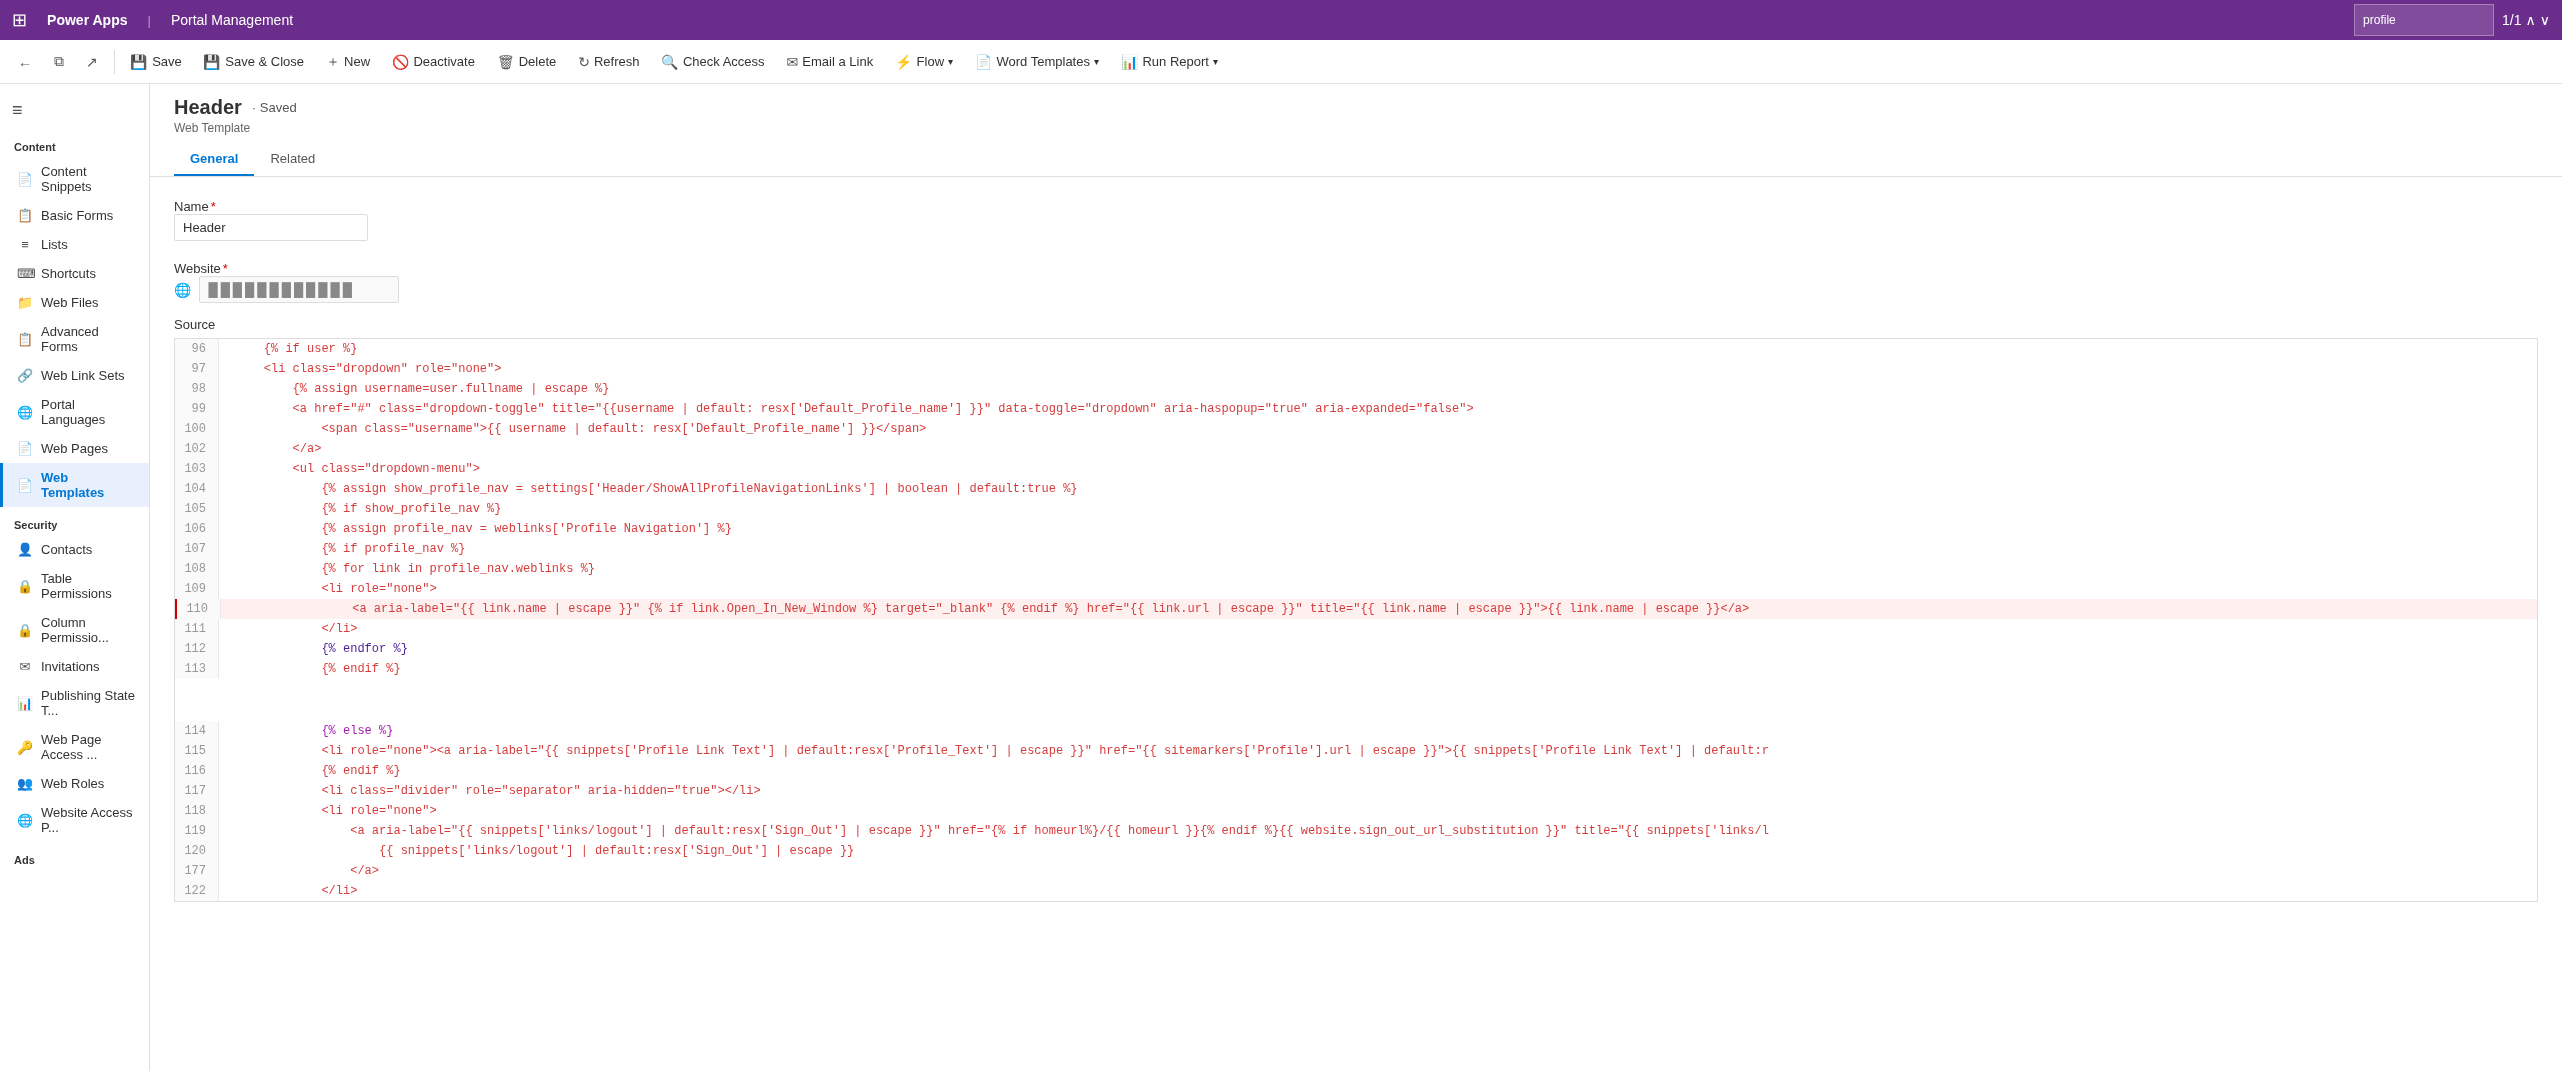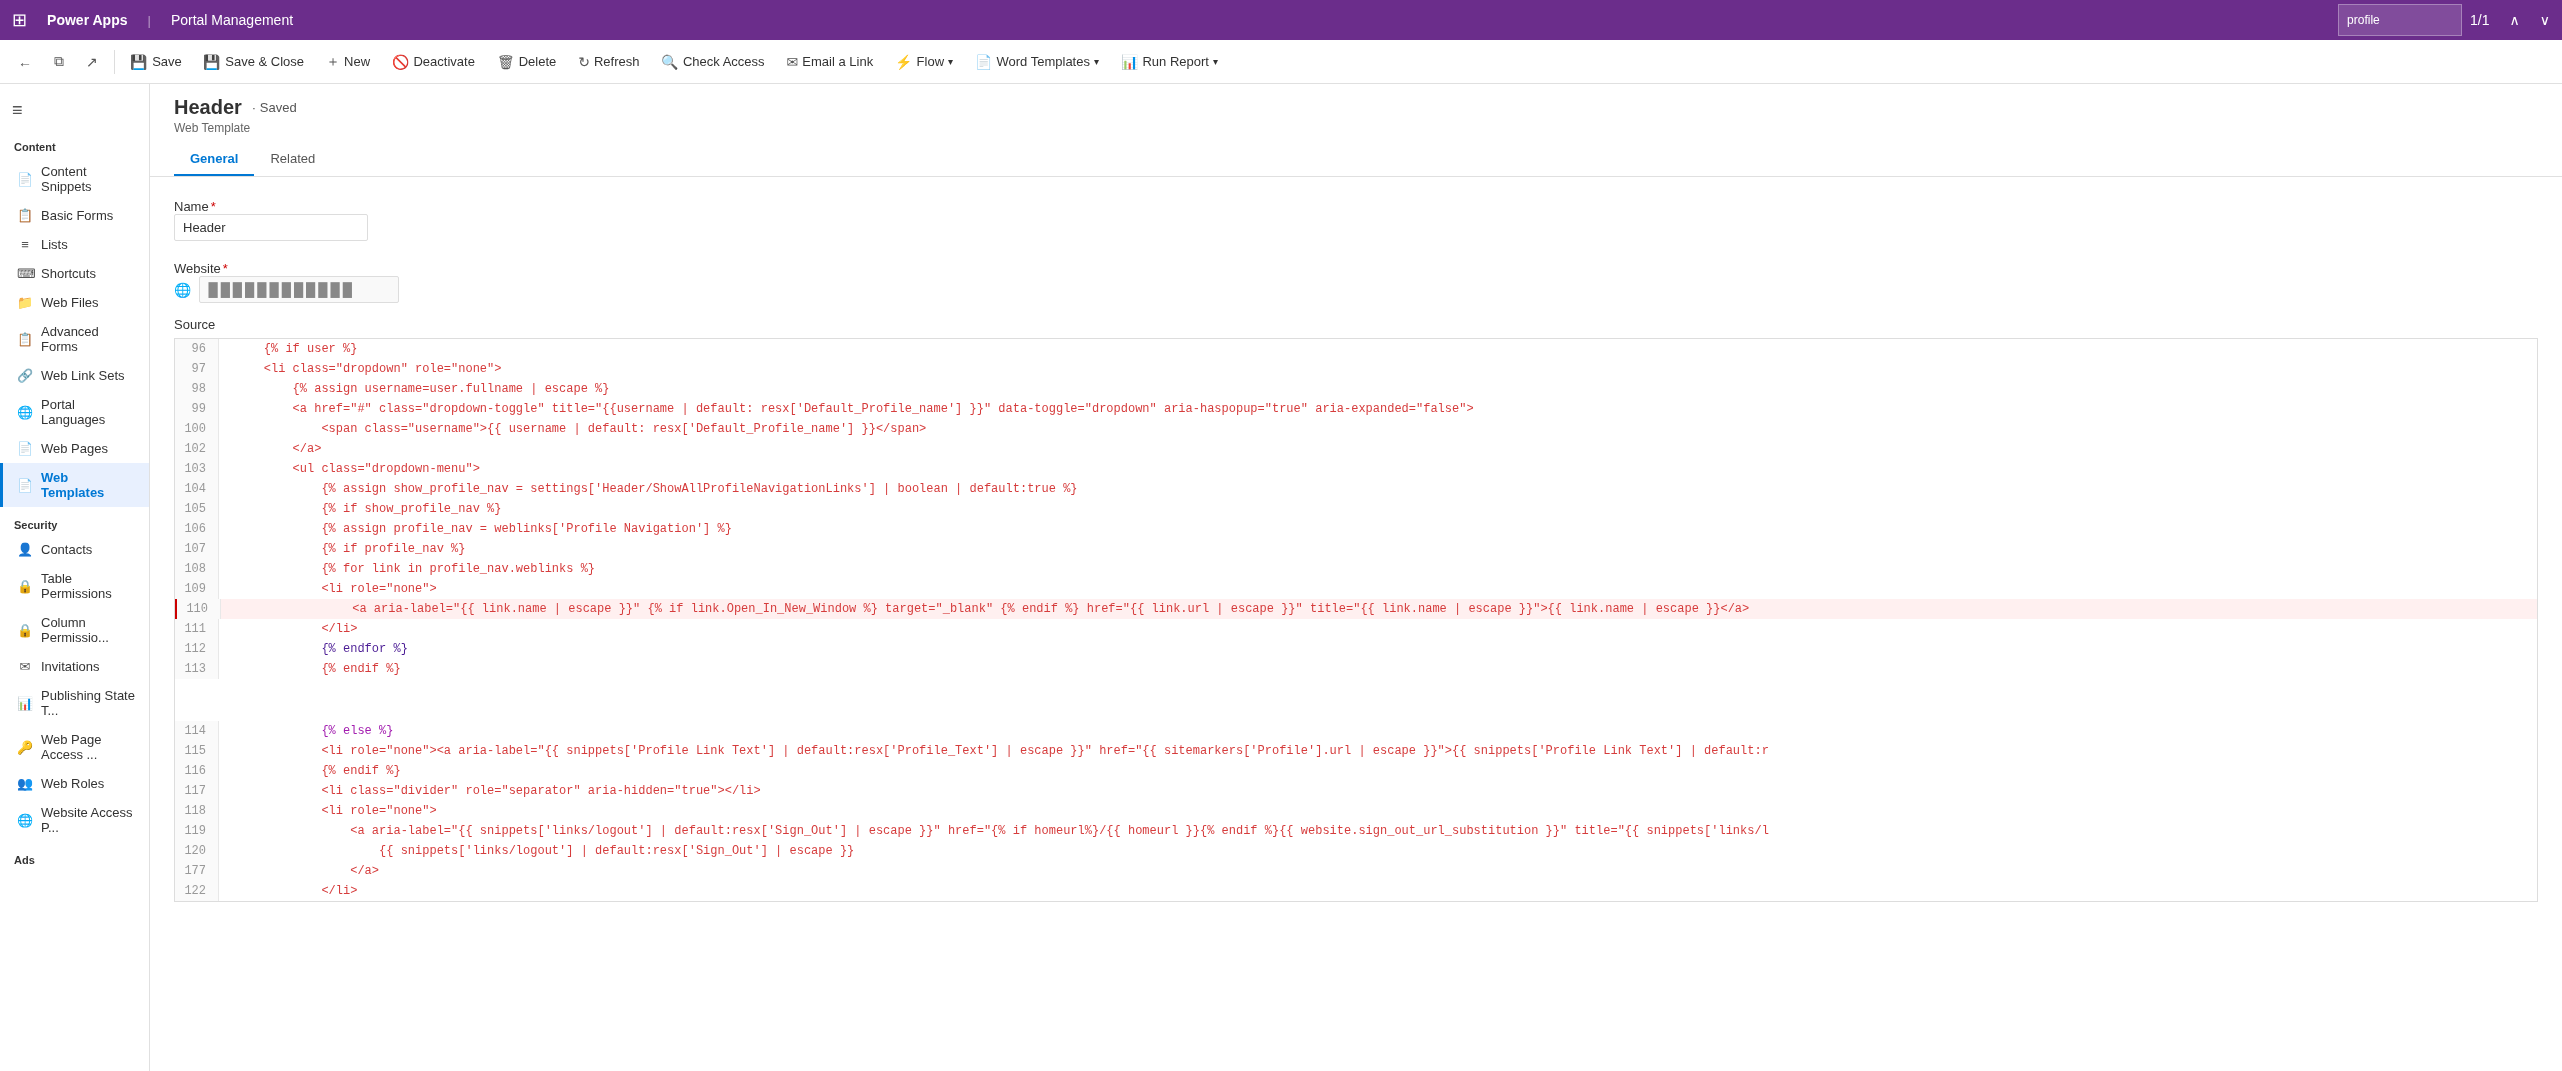--- a/index.html
+++ b/index.html
@@ -14,23 +14,23 @@
       padding: 0 12px;
       gap: 12px;
       flex-shrink: 0;
     }
     .top-bar-grid { display: flex; align-items: center; cursor: pointer; }
     .grid-icon { color: white; font-size: 18px; }
     .app-name { color: white; font-size: 14px; font-weight: 600; margin-left: 8px; }
     .app-divider { color: rgba(255,255,255,0.5); margin: 0 8px; }
     .portal-name { color: white; font-size: 14px; }
     .top-bar-right { margin-left: auto; display: flex; align-items: center; gap: 8px; }
-    .search-box { background: rgba(255,255,255,0.15); border: 1px solid rgba(255,255,255,0.3); color: white; padding: 8px 8px; font-size: 12px; width: 124px; }
+    .search-box { background: rgba(255,255,255,0.15); border: 1px solid rgba(255,255,255,0.3); color: white; padding: 8px 8px; font-size: 12px; width: 140px; }
     .search-box::placeholder { color: rgba(255,255,255,0.7); }
-    .nav-arrows { color: white; font-size: 14px; display: flex; gap: 20px; }
+    .nav-arrows { color: white; font-size: 14px; display: flex; gap: 4px; }
     .nav-arrows span { cursor: pointer; }
 
     
     .command-bar {
       background: #fff;
       border-bottom: 1px solid #e0e0e0;
       height: 44px;
       display: flex;
       align-items: center;
       padding: 0 8px;

